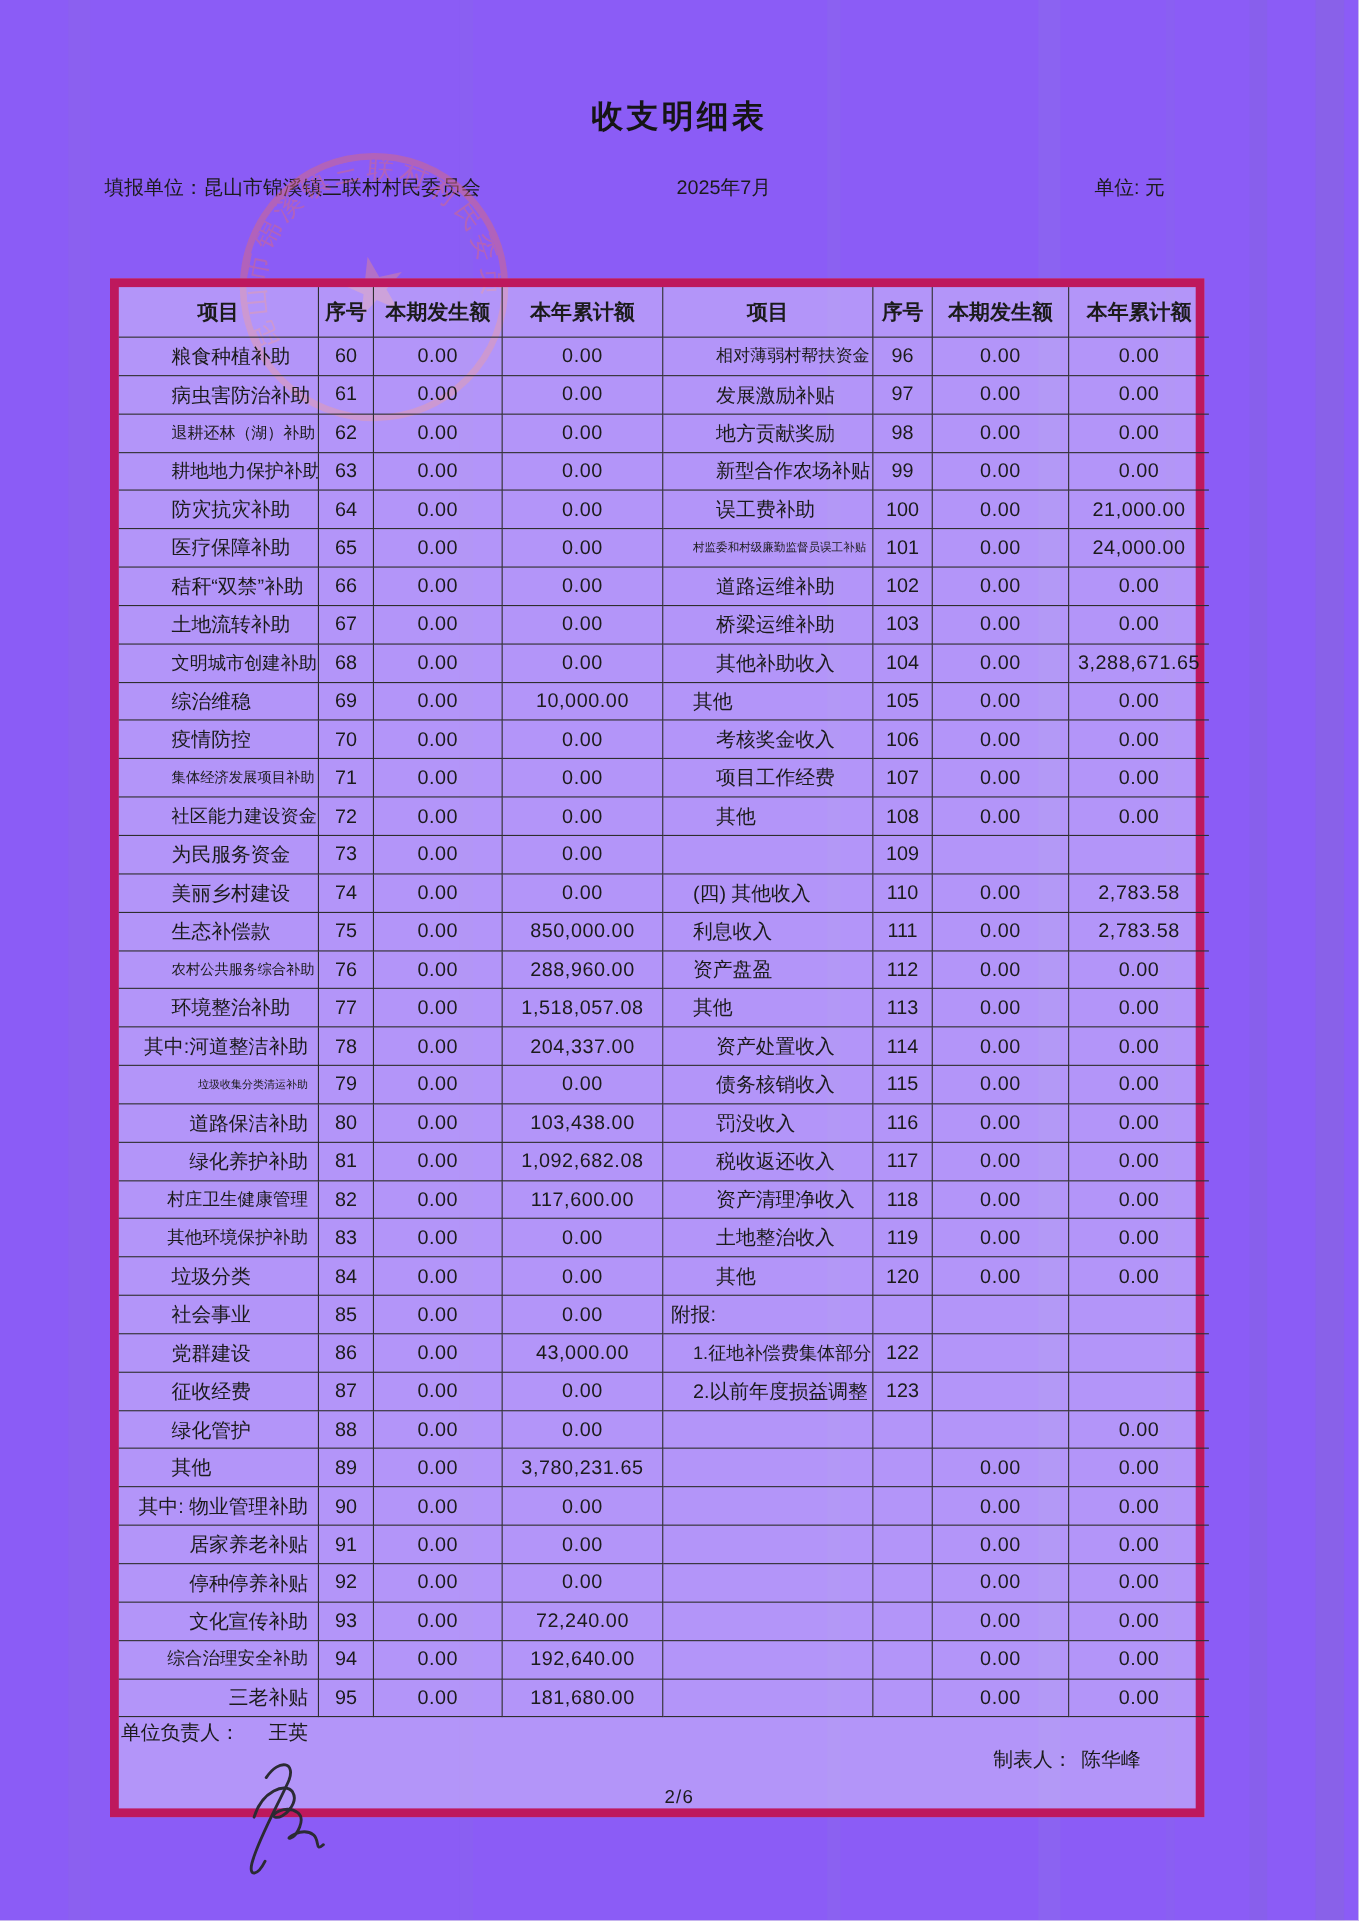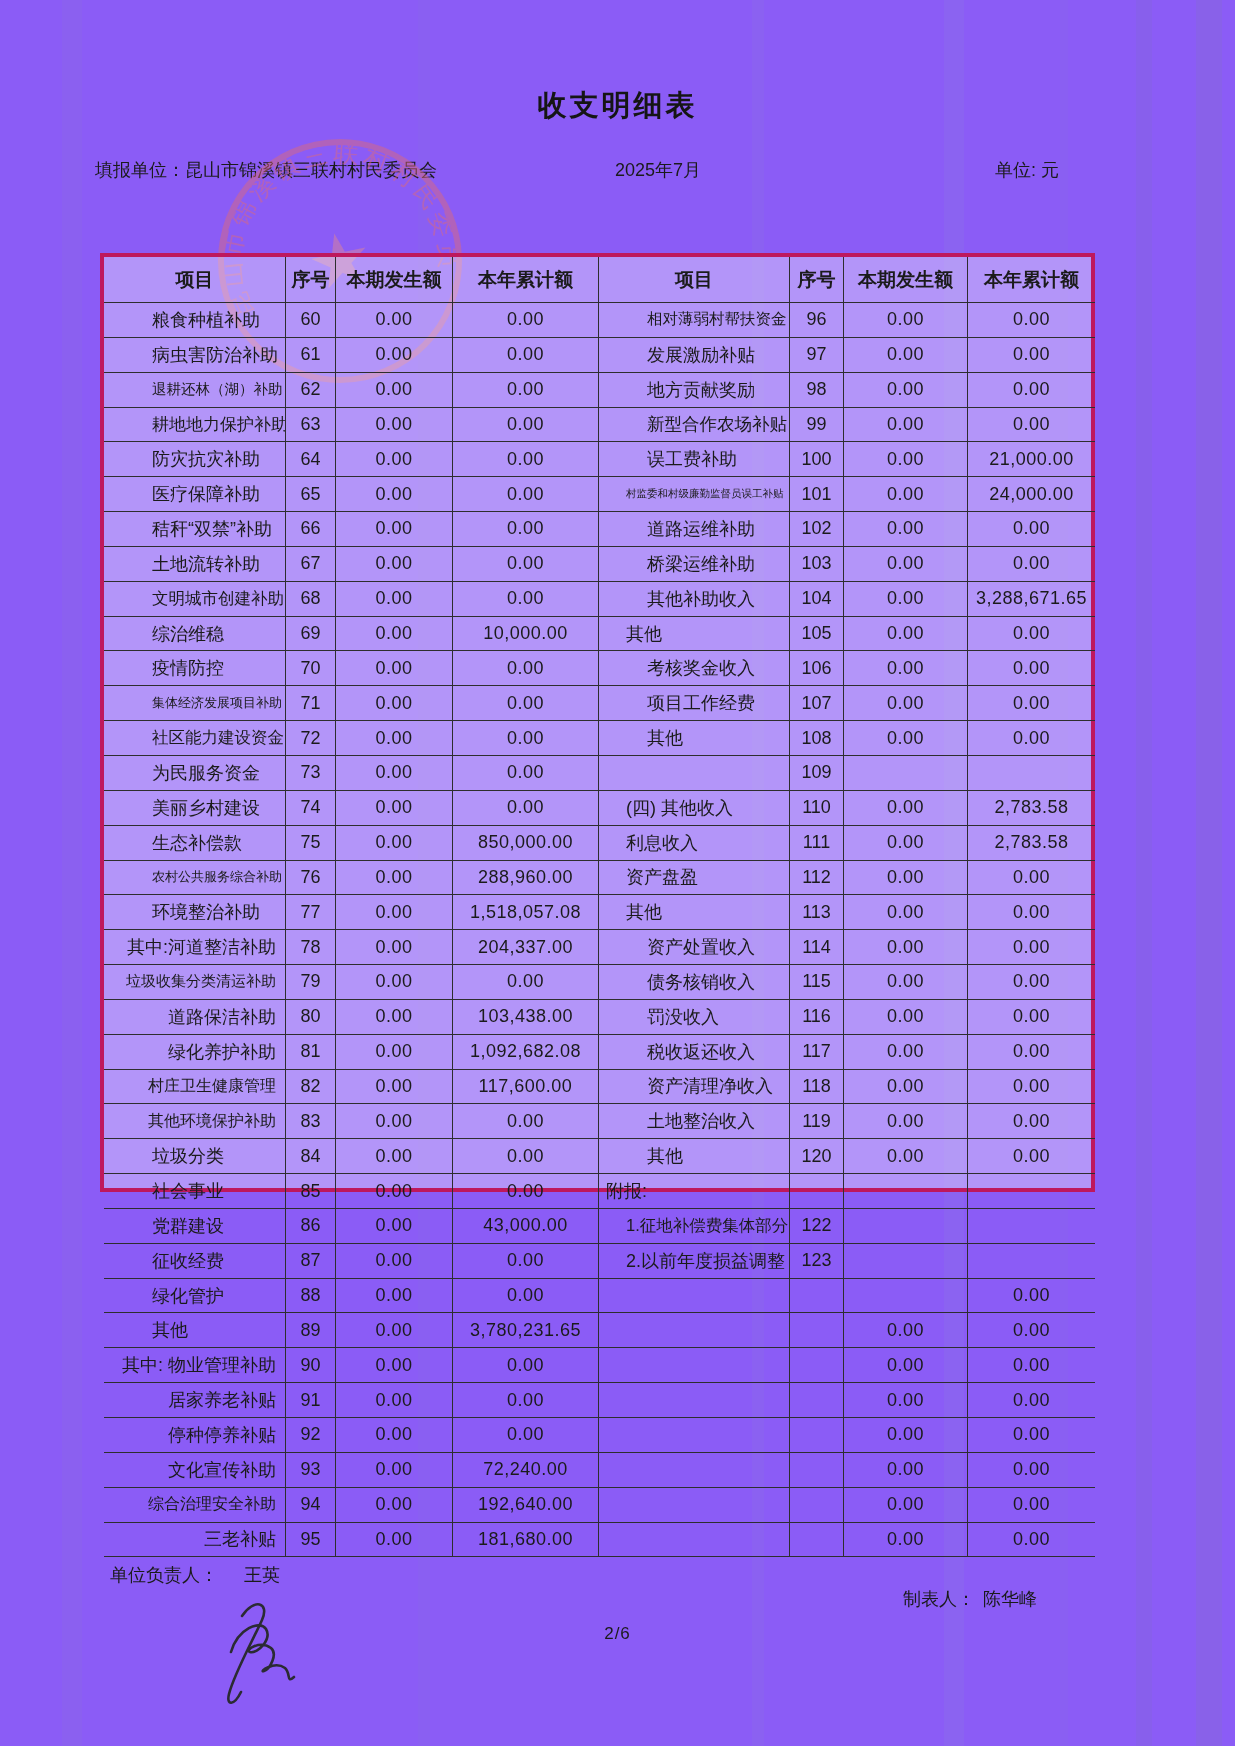--- a/index.html
+++ b/index.html
@@ -23,43 +23,43 @@
     position:absolute;top:86px;left:0;width:100%;text-align:center;
     font-size:29px;font-weight:600;letter-spacing:3px;color:#151515;
   }
   .meta{position:absolute;top:158px;left:0;width:100%;height:26px;font-size:18px;text-align:center;}
   .meta .m-left{position:absolute;left:95px;top:0;}
   .meta .m-center{position:absolute;left:615px;top:0;}
   .meta .m-right{position:absolute;right:176px;top:0;margin-left:32px;}
 
   
   .grid{
-    position:absolute;left:100px;top:253px;width:995px;height:939px;
+    position:absolute;left:100px;top:253px;width:995px;height:1399px;
     display:grid;
     grid-template-columns:182px 50px 117px 146px 191px 54px 124px 127px;
     grid-template-rows:46px repeat(36,34.85px);
-    border:4px solid #be185d;
+    border:8px solid #be185d;
     box-sizing:border-box;
     background:rgba(255,255,255,.35);
   }
   .cell{
     border-right:1px solid #2e2e2e;border-bottom:1px solid #2e2e2e;
     display:flex;align-items:center;overflow:hidden;white-space:nowrap;
     font-size:18px;box-sizing:border-box;
   }
   .cell:nth-child(8n){border-right:none;}
   .hcell{justify-content:center;font-weight:600;font-size:19px;}
   .c-no{justify-content:center;}
   .c-num{justify-content:center;letter-spacing:.5px;}
   .c-item{justify-content:flex-start;}
   .al-p0{padding-left:7px;}
   .al-p1{padding-left:27px;}
   .al-p2{padding-left:48px;}
   .al-r{justify-content:flex-end;padding-right:9px;}
-  .sz-sm{font-size:15px;}
+  .sz-sm{font-size:10px;}
   .sz-md{font-size:16px;}
 
   .footer{position:absolute;top:1563px;width:100%;font-size:18px;}
   .f-left{position:absolute;left:110px;}
   .f-right{position:absolute;left:903px;margin-top:24px;}
   .gap{display:inline-block;width:26px;}
   .gap2{display:inline-block;width:8px;}
   .pageno{position:absolute;left:0;top:1624px;width:100%;text-align:center;font-size:17px;letter-spacing:1px;}
 
   .seal{position:absolute;left:212px;top:133px;pointer-events:none;opacity:.85;}

